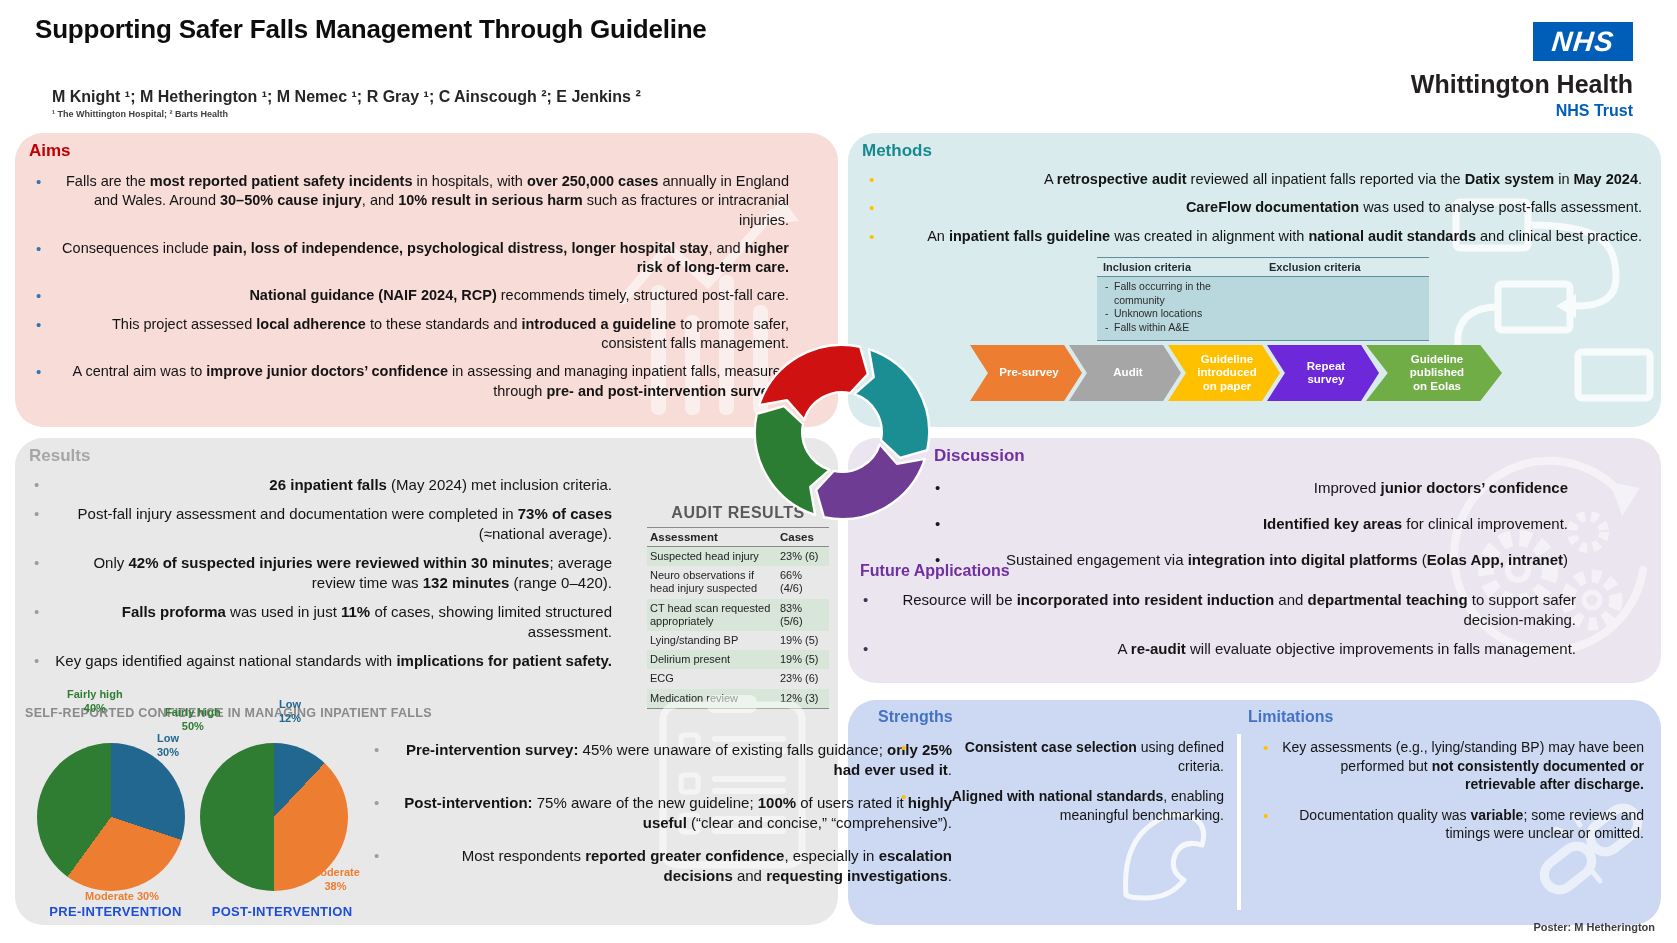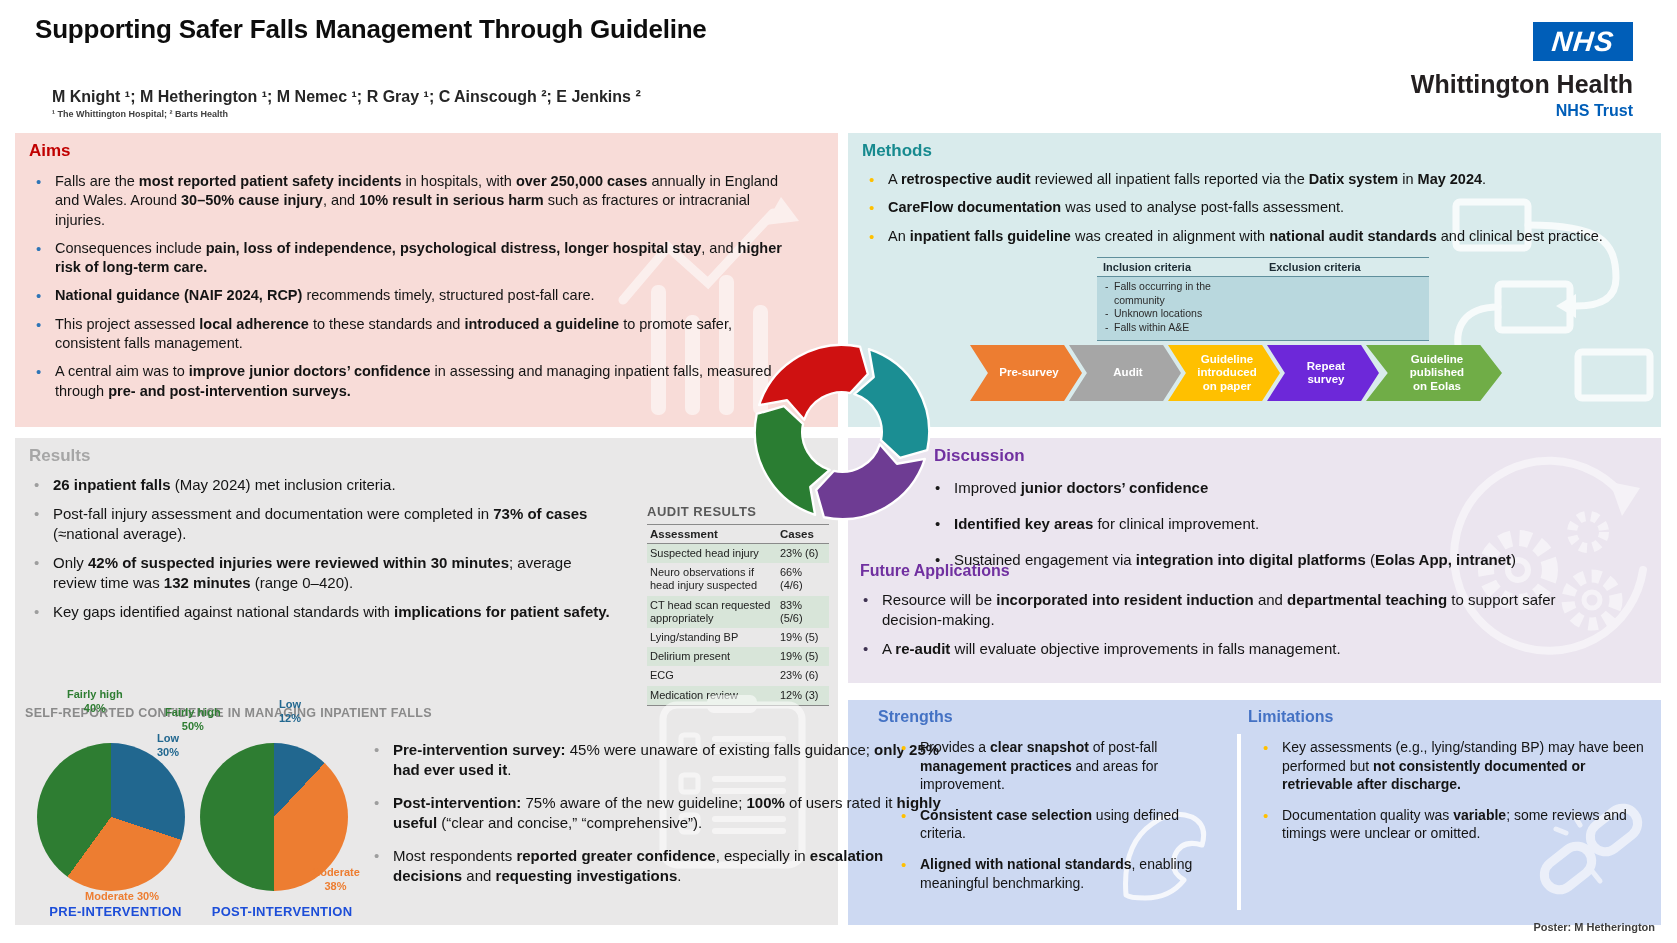--- a/index.html
+++ b/index.html
@@ -8,34 +8,34 @@
   
   .title{position:absolute;left:35px;top:12px;font-size:26px;font-weight:bold;line-height:35px;color:#0d0d0d;letter-spacing:-0.2px;}
   .authors{position:absolute;left:52px;top:88px;font-size:16px;font-weight:bold;color:#262626;}
   .affil{position:absolute;left:52px;top:109px;font-size:9px;font-weight:bold;color:#404040;}
   .nhs-box{position:absolute;left:1533px;top:22px;width:100px;height:39px;background:var(--nhs_blue,#005EB8);
            display:flex;align-items:center;justify-content:center;}
   .nhs-box span{color:#fff;font-style:italic;font-weight:bold;font-size:28px;letter-spacing:1px;transform:skewX(-6deg);}
   .org{position:absolute;right:44px;top:70px;font-size:25px;font-weight:bold;color:#231f20;}
   .trust{position:absolute;right:44px;top:102px;font-size:16px;font-weight:bold;color:var(--nhs_blue,#005EB8);}
   
-  .panel{position:absolute;box-sizing:border-box;}
+  .panel{position:absolute;box-sizing:border-box;border-radius:28px;}
   .panel h2{margin:0;padding:8px 0 5px 14px;font-size:17px;font-weight:bold;}
   .aims{left:15px;top:133px;width:823px;height:294px;background:var(--aims_bg,#f8dcd8);}
   .aims h2{color:var(--aims_heading,#c00000);}
   .methods{left:848px;top:133px;width:813px;height:294px;background:var(--methods_bg,#d9ebec);}
   .methods h2{color:var(--methods_heading,#178a8f);}
   .results{left:15px;top:438px;width:823px;height:487px;background:var(--results_bg,#e9e8e8);}
   .results h2{color:var(--results_heading,#a6a6a6);}
   .discussion{left:848px;top:438px;width:813px;height:245px;background:var(--discussion_bg,#ebe5ef);}
   .discussion h2{position:absolute;left:86px;top:8px;padding:0;color:var(--discussion_heading,#7030a0);}
   .sl{left:848px;top:700px;width:813px;height:225px;background:var(--sl_bg,#cdd9f2);}
   
   .bullets{list-style:none;margin:0;padding:0;position:relative;z-index:1;}
-  .bullets li{position:relative;padding-left:26px;margin-bottom:9px;font-size:14.5px;line-height:1.33;color:#141414;}
+  .bullets li{position:relative;padding-left:26px;margin-bottom:9px;font-size:14.5px;line-height:1.33;color:#141414;text-align:right;}
   .bullets li::before{content:"•";position:absolute;left:7px;top:0;font-size:15px;color:var(--dot,#555);}
   .blue-dots{--dot:var(--aims_bullet,#2e75b6);}
   .gold-dots{--dot:var(--gold_bullet,#ffc000);}
   .gray-dots{--dot:#9e9e9e;}
   .dark-dots{--dot:#1a1a1a;}
   .purple-dots{--dot:#3f3352;}
   .aims .bullets{margin:6px 0 0 14px;width:760px;}
   .methods .bullets{margin:4px 0 0 14px;width:780px;}
   .results > .bullets{margin:4px 0 0 12px;width:585px;}
   .results .bullets li{font-size:15px;}
@@ -48,21 +48,21 @@
   .crit-body li{position:relative;padding-left:11px;color:#2b2b2b;line-height:1.3;}
   .crit-body li::before{content:"-";position:absolute;left:2px;top:0;}
   
   .steps{position:absolute;left:122px;top:212px;display:flex;z-index:1;}
   .chev{position:relative;width:112px;height:56px;margin-right:-13px;display:flex;align-items:center;justify-content:center;
         color:#fff;font-size:11.5px;font-weight:bold;text-align:center;white-space:pre-line;line-height:1.15;
         clip-path:polygon(0% 0%,84% 0%,100% 50%,84% 100%,0% 100%,16% 50%);padding-left:6px;box-sizing:border-box;}
   .chev:last-child{width:136px;}
   
   .audit{position:absolute;left:632px;top:66px;width:182px;z-index:0;}
-  .audit-title{text-align:left;font-size:13px;font-weight:bold;letter-spacing:0.5px;color:var(--audit_title,#595959);margin-bottom:5px;}
+  .audit-title{text-align:center;font-size:16px;font-weight:bold;letter-spacing:0.5px;color:var(--audit_title,#595959);margin-bottom:5px;}
   .audit table{width:100%;border-collapse:collapse;font-size:11px;color:#222;}
   .audit th{text-align:left;font-weight:bold;font-size:11.5px;padding:3px 3px;border-top:1px solid #8a8a8a;border-bottom:1px solid #8a8a8a;}
   .audit td{padding:3px 3px;vertical-align:top;line-height:1.2;}
   .audit tbody tr:nth-child(odd){background:var(--audit_shade,#d8e5d9);}
   .audit tbody tr:last-child td{border-bottom:1px solid #8a8a8a;}
   .audit td:last-child,.audit th:last-child{width:46px;}
   
   .chart-title{position:absolute;left:10px;top:268px;font-size:12.5px;font-weight:bold;color:#8a8a8a;letter-spacing:0.3px;white-space:nowrap;}
   .pie{position:absolute;width:148px;height:148px;border-radius:50%;}
   #pie-pre{left:22px;top:305px;}
@@ -179,20 +179,21 @@
       </g>
     </svg>
   </section>
 
   <section class="panel results">
     <h2>Results</h2>
     <ul class="bullets gray-dots">
         <li><b>26 inpatient falls</b> (May 2024) met inclusion criteria.</li>
         <li>Post-fall injury assessment and documentation were completed in <b>73% of cases</b> (≈national average).</li>
         <li>Only <b>42% of suspected injuries were reviewed within 30 minutes</b>; average review time was <b>132 minutes</b> (range 0–420).</li>
+        <li><b>Falls proforma</b> was used in just <b>11%</b> of cases, showing limited structured assessment.</li>
         <li>Key gaps identified against national standards with <b>implications for patient safety.</b></li>
       </ul>
 
     <div class="audit">
       <div class="audit-title">AUDIT RESULTS</div>
       <table>
           <thead>
             <tr>
               <th>Assessment</th>
               <th>Cases</th>
@@ -295,21 +296,20 @@
         <circle cx="152" cy="160" r="24" stroke-width="13" stroke-dasharray="9 7"></circle>
         <circle cx="152" cy="160" r="8" stroke-width="5"></circle>
         <circle cx="148" cy="92" r="16" stroke-width="10" stroke-dasharray="7 6"></circle>
       </g>
     </svg>
   </section>
 
   <section class="panel sl">
     <h2 class="h-strengths">Strengths</h2>
     <ul class="bullets gold-dots str-list">
-        <li>Provides a <b>clear snapshot</b> of post-fall <b>management practices</b> and areas for improvement.</li>
         <li><b>Consistent case selection</b> using defined criteria.</li>
         <li><b>Aligned with national standards</b>, enabling meaningful benchmarking.</li>
       </ul>
     <div class="sl-divider"></div>
     <h2 class="h-limitations">Limitations</h2>
     <ul class="bullets gold-dots lim-list">
         <li>Key assessments (e.g., lying/standing BP) may have been performed but <b>not consistently documented or retrievable after discharge.</b></li>
         <li>Documentation quality was <b>variable</b>; some reviews and timings were unclear or omitted.</li>
       </ul>
     <svg class="wm" style="left:270px;top:100px;width:105px;height:105px;opacity:0.8" viewBox="0 0 105 105">

